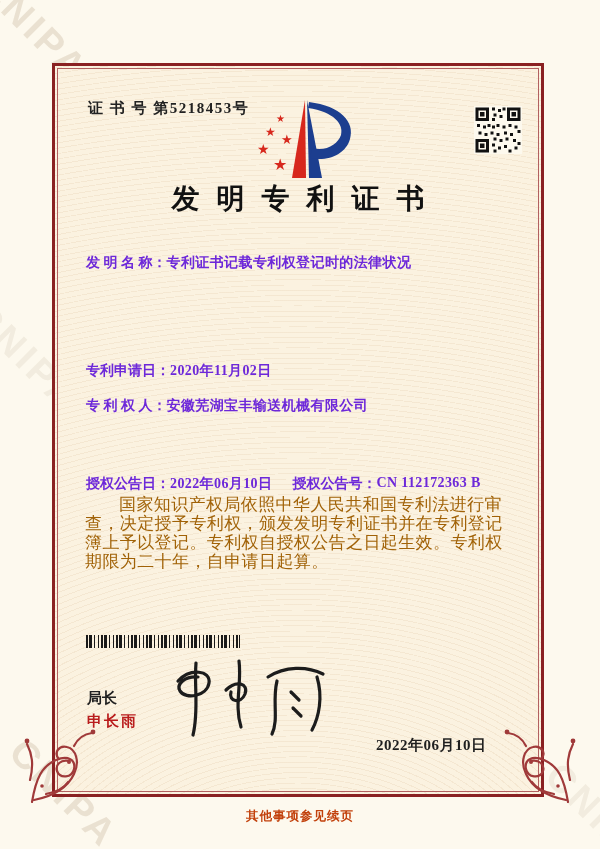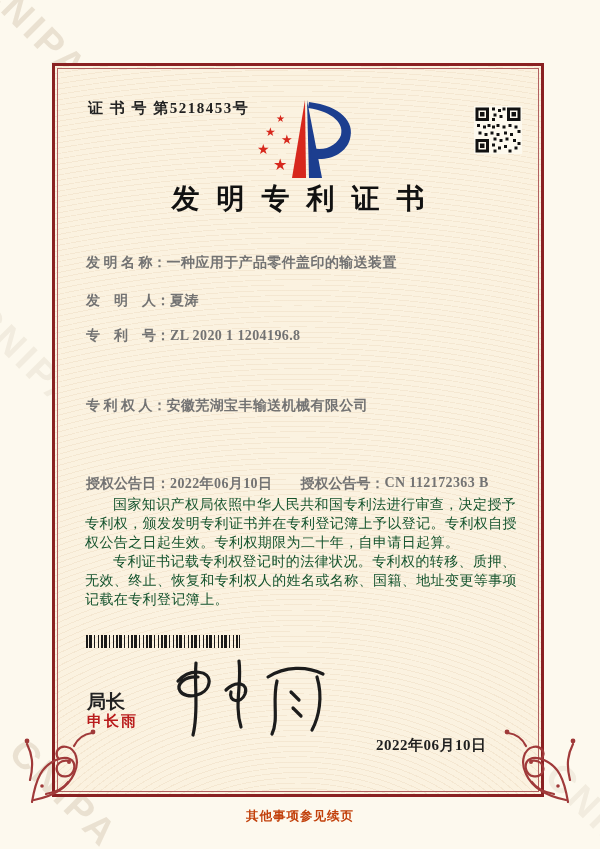--- a/index.html
+++ b/index.html
@@ -54,46 +54,46 @@
   .title{
     position:absolute;left:52px;top:180px;width:492px;
     text-align:center;
     font-size:28px;font-weight:700;color:#111;
     letter-spacing:17px;padding-left:17px;
     box-sizing:border-box;
   }
 
   .row{
     position:absolute;left:86px;width:440px;
-    display:flex;align-items:center;
-    font-size:14px;color:#737373;
+    display:flex;align-items:flex-end;
+    font-size:14px;color:#6d28d9;
   }
   .flabel{flex:0 0 auto;font-weight:700;white-space:pre;}
   .fvalue{font-weight:600;letter-spacing:0.4px;}
   .fvalue.wrap{max-width:352px;line-height:19px;}
-  .pair2{margin-left:28px;display:flex;}
+  .pair2{margin-left:20px;display:flex;}
 
   .paras{
     position:absolute;left:85px;top:495px;width:434px;
-    font-size:14px;line-height:19px;color:#14532d;letter-spacing:0.4px;
+    font-size:17px;line-height:19px;color:#a16207;letter-spacing:0.4px;
   }
   .paras p{margin:0;text-indent:2em;}
 
   .barcode{
     position:absolute;left:86px;top:635px;width:154px;height:13px;
     background-image:repeating-linear-gradient(90deg,
       #1a1a1a 0,#1a1a1a 2px,rgba(0,0,0,0) 2px,rgba(0,0,0,0) 3px,
       #1a1a1a 3px,#1a1a1a 6px,rgba(0,0,0,0) 6px,rgba(0,0,0,0) 8px,
       #1a1a1a 8px,#1a1a1a 9px,rgba(0,0,0,0) 9px,rgba(0,0,0,0) 12px,
       #1a1a1a 12px,#1a1a1a 13px,rgba(0,0,0,0) 13px,rgba(0,0,0,0) 15px);
   }
 
   .signer-title{
     position:absolute;left:87px;top:689px;
-    font-size:19px;font-weight:700;color:#222;
+    font-size:15px;font-weight:700;color:#222;
     font-family:"Liberation Sans","DejaVu Sans",sans-serif;
   }
   .signer-name{
     position:absolute;left:87px;top:712px;
     font-size:15px;font-weight:700;color:#b91c1c;letter-spacing:2px;
     font-family:"Liberation Sans","DejaVu Sans",sans-serif;
   }
   .signature{position:absolute;left:160px;top:653px;width:185px;height:88px;}
 
   .issue-date{
@@ -213,46 +213,41 @@
         <rect x="46" y="58" width="4" height="4"></rect>
       <rect x="54" y="54" width="4" height="4"></rect>
         <rect x="26" y="58" width="4" height="4"></rect>
     </g>
   </svg>
 
   <div class="title">发明专利证书</div>
 
   <div class="row" style="top:254px">
     <span class="flabel">发 明 名 称：</span>
-    <span class="fvalue">一种应用于产品零件盖印的输送装置</span>
-  </div>
-  <div class="row" style="top:292px">
-    <span class="flabel">发　明　人：</span>
-    <span class="fvalue">夏涛</span>
-  </div>
-  <div class="row" style="top:327px">
-    <span class="flabel">专　利　号：</span>
-    <span class="fvalue">ZL 2020 1 1204196.8</span>
+    <span class="fvalue">专利证书记载专利权登记时的法律状况</span>
+  </div>
+  <div class="row" style="top:362px">
+    <span class="flabel">专利申请日：</span>
+    <span class="fvalue">2020年11月02日</span>
   </div>
   <div class="row" style="top:397px">
     <span class="flabel">专 利 权 人：</span>
     <span class="fvalue">安徽芜湖宝丰输送机械有限公司</span>
   </div>
   <div class="row" style="top:475px">
     <span class="flabel">授权公告日：</span>
     <span class="fvalue">2022年06月10日</span>
     <span class="pair2">
       <span class="flabel">授权公告号：</span>
       <span class="fvalue">CN 112172363 B</span>
     </span>
   </div>
 
   <div class="paras">
     <p>国家知识产权局依照中华人民共和国专利法进行审查，决定授予专利权，颁发发明专利证书并在专利登记簿上予以登记。专利权自授权公告之日起生效。专利权期限为二十年，自申请日起算。</p>
-    <p>专利证书记载专利权登记时的法律状况。专利权的转移、质押、无效、终止、恢复和专利权人的姓名或名称、国籍、地址变更等事项记载在专利登记簿上。</p>
   </div>
 
   <div class="barcode"></div>
 
   <div class="signer-title">局长</div>
   <div class="signer-name">申长雨</div>
   <svg class="signature" viewBox="0 0 185 88">
     <g fill="none" stroke="#1c1c1c" stroke-width="3.2" stroke-linecap="round">
       <path d="M36,10 C34,34 39,58 33,82"></path>
       <path d="M18,28 C30,15 51,17 49,30 C47,43 26,47 20,38 C16,31 25,23 38,24"></path>

